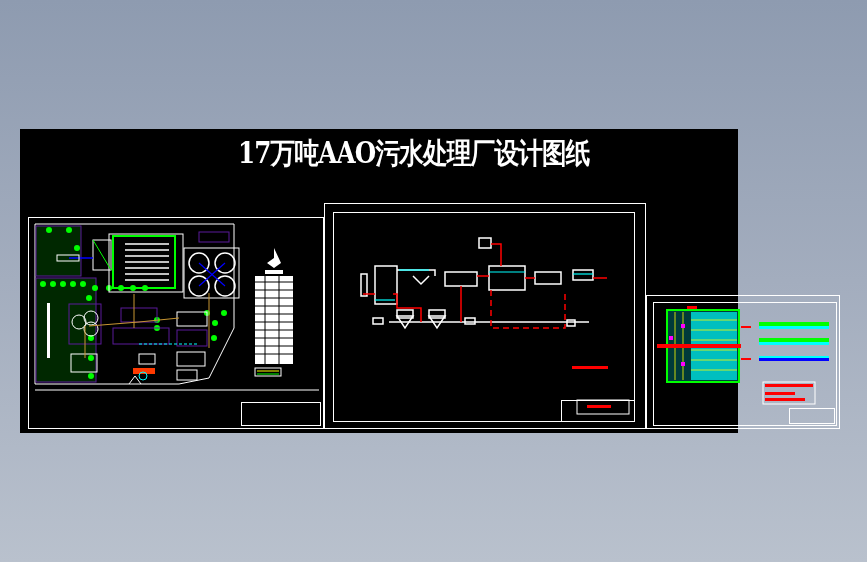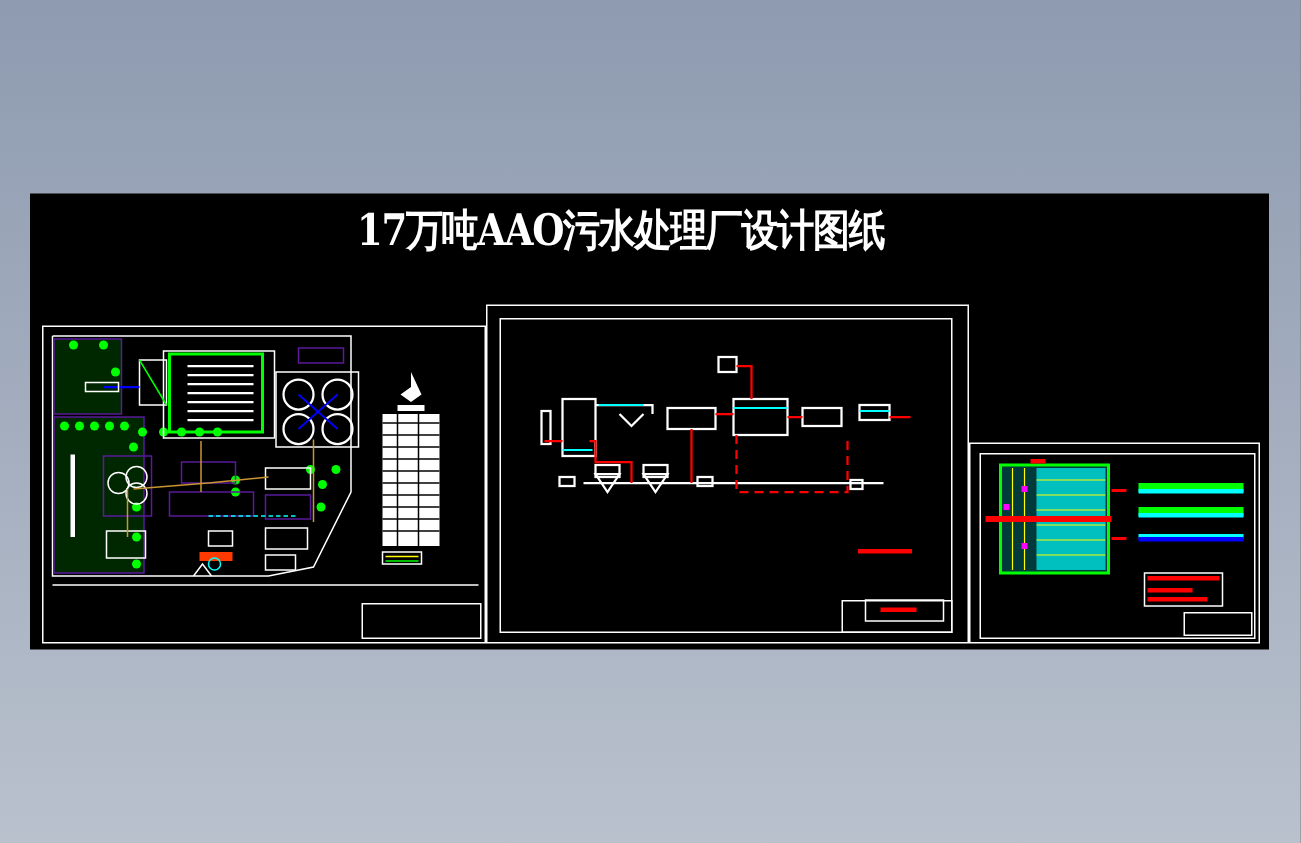--- a/index.html
+++ b/index.html
@@ -1,19 +1,19 @@
 <!DOCTYPE html>
 <html><head>
 <meta charset="utf-8">
 <style>
   html,body{margin:0;padding:0;}
   body{width:867px;height:562px;overflow:hidden;position:relative;
     background:linear-gradient(180deg,#8e9bb0 0%,#a3adbe 50%,#b9c1cd 100%);
     font-family:"DejaVu Sans",sans-serif;}
-  .canvas{position:absolute;left:20px;top:129px;width:826px;height:304px;background:#000;}
+  .canvas{position:absolute;left:20px;top:129px;width:718px;height:304px;background:#000;}
   .title{position:absolute;left:218px;top:4px;width:330px;height:40px;color:#fff;
     font-family:"DejaVu Serif",serif;font-size:29px;font-weight:bold;letter-spacing:-1px;
     line-height:40px;transform:scaleX(0.85);transform-origin:left center;white-space:nowrap;}
   .sheet{position:absolute;border:1.5px solid #fff;box-sizing:border-box;}
   .sheet .inner{position:absolute;border:1px solid #fff;box-sizing:border-box;}
   svg{position:absolute;left:0;top:0;}
   .tb{position:absolute;border:1px solid #fff;box-sizing:border-box;}
 </style>
 </head>
 <body>

